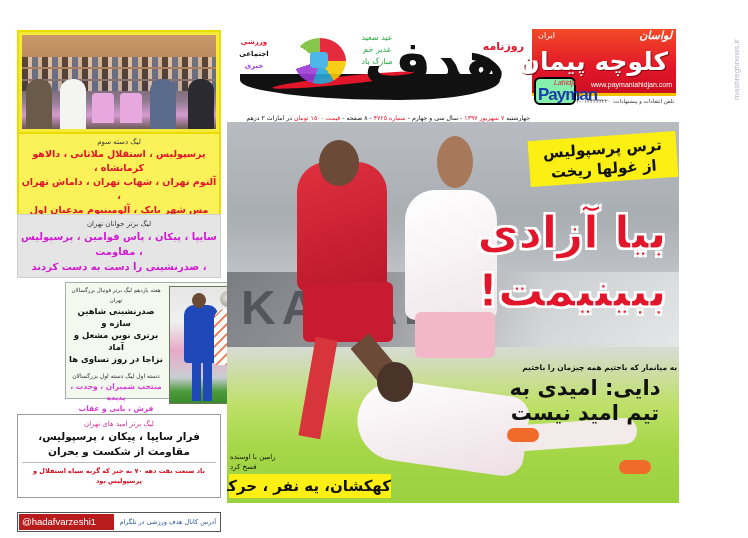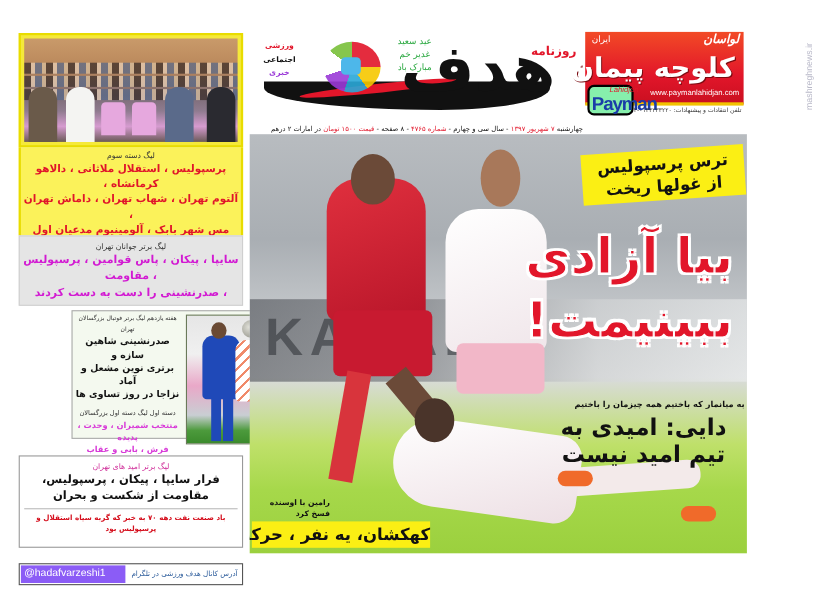--- a/index.html
+++ b/index.html
@@ -35,21 +35,21 @@
   .head { position:absolute; width:14px; height:15px; border-radius:50%; background:#b5805a; }
   .ball { position:absolute; left:50px; top:4px; width:16px; height:16px; border-radius:50%; background:radial-gradient(circle at 40% 40%,#e0e0d8,#8a8a80); }
 
   .omid-box { position: absolute; left: 0; top: 384px; width: 204px; height: 84px; border: 1px solid #999; background: #fff; direction: rtl; text-align: center; padding-top: 4px; }
   .omid-box .pink-label { color: #d0309a; font-size: 7px; line-height: 10px; }
   .omid-box .big-black { color: #111; font-weight: bold; font-size: 10.5px; line-height: 15px; }
   .omid-box .divider { border-top: 1px solid #bbb; margin: 3px 4px; }
   .omid-box .red-small { color: #d5101e; font-weight: bold; font-size: 6.5px; line-height: 10px; }
 
   .telegram-box { position: absolute; left: 0; top: 482px; width: 204px; height: 20px; border: 1px solid #555; background: #fff; }
-  .handle { position: absolute; left: 1px; top: 1px; width: 95px; height: 16px; background: #8b5cf6; color: #ffffff; font-size: 9.5px; line-height: 16px; padding-left: 3px; font-family: "Liberation Sans", sans-serif; }
+  .handle { position: absolute; left: 1px; top: 1px; width: 95px; height: 16px; background: #b91c1c; color: #ffffff; font-size: 9.5px; line-height: 16px; padding-left: 3px; font-family: "Liberation Sans", sans-serif; }
   .tg-label { position: absolute; right: 4px; top: 1px; width: 100px; direction: rtl; font-size: 6.5px; line-height: 16px; color: #2a5a9a; text-align: right; }
 
   
   .masthead { position: absolute; left: 232px; top: 26px; width: 296px; height: 90px; }
   .logo-word { position: absolute; left: 70px; top: 8px; width: 220px; height: 70px; }
   .logo-bar { position:absolute; left:8px; top:48px; width:260px; height:26px; background:#111; border-radius: 0 0 50% 80% / 0 0 100% 100%; }
   .logo-bar-red { position:absolute; left:40px; top:50px; width:150px; height:8px; background:#e2162a; border-radius:50%; transform: rotate(-6deg); }
   .logo-hadaf { position:absolute; left:62px; top:-6px; font-size:58px; font-weight:bold; color:#111; direction: rtl; font-family:"DejaVu Sans", sans-serif; letter-spacing:-2px; }
   .ball-logo { position:absolute; left:62px; top:12px; width:52px; height:46px; border-radius:50%; background: conic-gradient(#e2162a 0 25%,#f7c800 25% 40%,#2aa8d8 40% 55%,#9b3ad8 55% 70%,#ffffff 70% 85%,#7ac03a 85% 100%); opacity:.9; }
   .ball-logo::after { content:""; position:absolute; left:16px; top:14px; width:18px; height:16px; background:#3ab0e8; border-radius:4px; }
@@ -93,21 +93,21 @@
   .p-ground-body { position:absolute; left:130px; top:265px; width:170px; height:80px; background:linear-gradient(160deg,#fff,#eddfe4); border-radius: 40px 20px 20px 40px; transform: rotate(8deg); }
   .p-ground-head { position:absolute; left:150px; top:240px; width:36px; height:40px; border-radius:50%; background:#4a342a; }
   .p-ground-leg { position:absolute; left:270px; top:300px; width:140px; height:26px; background:#f3eaea; border-radius:12px; transform: rotate(-4deg); }
   .boot { position:absolute; width:32px; height:14px; background:#f06a2a; border-radius:7px; }
 
   .kicker { position:absolute; left:302px; top:14px; width:148px; height:46px; background:#fbef14; transform: rotate(-4deg); direction:rtl; text-align:center; padding-top:3px; }
   .kicker span { display:block; font-weight:bold; font-size:15px; line-height:20px; color:#111; }
   .headline { position:absolute; left:240px; top:82px; width:210px; direction:rtl; text-align:center; color:#e2162a; font-weight:bold; font-size:45px; line-height:58px; -webkit-text-stroke: 1px #ffffff; text-shadow: 2px 2px 0 #fff, -2px -2px 0 #fff, 2px -2px 0 #fff, -2px 2px 0 #fff; }
   .sub-kicker { position:absolute; left:258px; top:241px; width:192px; direction:rtl; text-align:right; font-size:7.5px; font-weight:bold; color:#111; white-space:nowrap; }
   .sub-head { position:absolute; left:268px; top:254px; width:180px; direction:rtl; text-align:center; font-weight:bold; font-size:21px; line-height:25px; color:#111; }
-  .caption-tag { position:absolute; left:3px; top:330px; width:70px; direction:rtl; text-align:right; font-size:7px; font-weight:bold; color:#111; line-height:10px; }
+  .caption-tag { position:absolute; left:3px; top:330px; width:70px; direction:rtl; text-align:left; font-size:7px; font-weight:normal; color:#111; line-height:10px; }
   .caption-head { position:absolute; left:2px; top:352px; width:162px; height:24px; background:#fbef14; direction:rtl; text-align:center; font-weight:bold; font-size:15px; line-height:24px; color:#111; white-space:nowrap; }
 </style>
 </head>
 <body>
 
 <div class="page">
 
   <div class="left-col">
     <div class="photo-box">
       <div class="photo-crowd">

